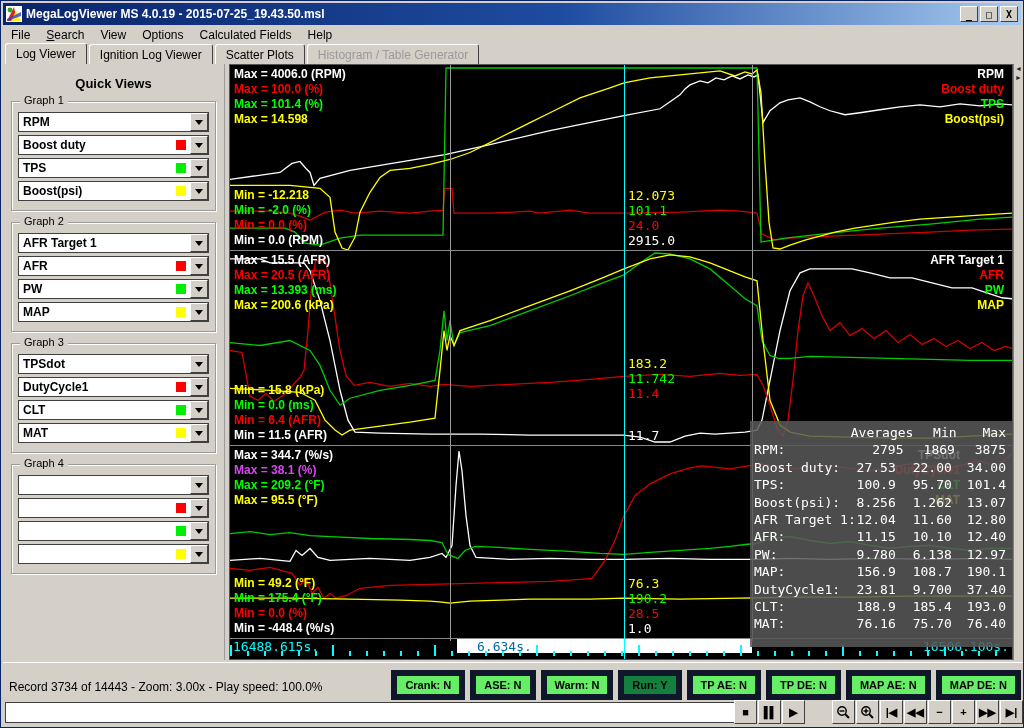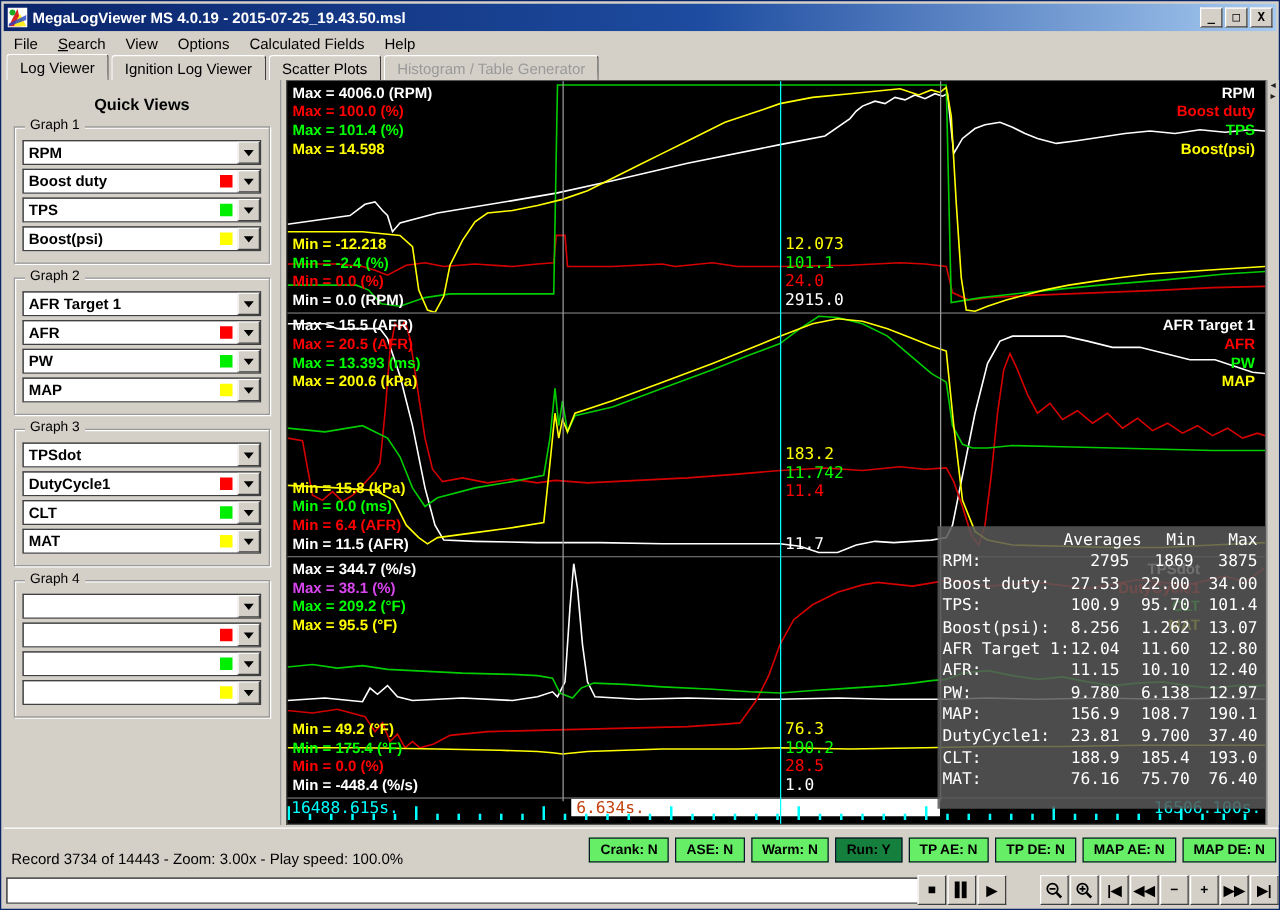--- a/index.html
+++ b/index.html
@@ -90,32 +90,32 @@
   .stats-label { width:118px; text-align:left; }
   .stats-avg { width:56px; text-align:right; }
   .stats-min { width:40px; margin-left:17px; text-align:right; }
   .stats-max { width:42px; margin-left:15px; text-align:right; }
   .stats-head { font-weight:normal; }
   
   .timeline { position:relative; width:782px; height:17px; background:#000;
     font-family:"DejaVu Sans Mono", monospace; font-size:13px; color:#00ffff; overflow:hidden; }
   .tl-start { position:absolute; left:3px; top:0; }
   .tl-end { position:absolute; right:3px; top:0; }
-  .tl-window { position:absolute; top:0; height:14px; background:#fff; color:#c2410c; padding-left:4px; }
+  .tl-window { position:absolute; top:0; height:14px; background:#fff; color:#0369a1; padding-left:20px; }
   .tl-tick { position:absolute; bottom:0; width:2px; background:#00ffff; }
   
   .vstrip { position:absolute; right:0; top:0; width:10px; height:596px; background:#d4d0c8;
     border-left:1px solid #808080; font-size:7px; color:#222; text-align:center; line-height:9px; }
   
   .statusrow { position:absolute; left:2px; top:661px; width:1020px; height:36px;
     border-top:1px solid #fff; }
   .record-text { position:absolute; left:6px; top:17px; font-size:12px; color:#000; white-space:nowrap; }
   .badges { position:absolute; right:2px; top:7px; display:flex; gap:5px; }
   .badge { font-size:11px; font-weight:bold; color:#000; padding:3px 8px;
-    border:1px solid #0f172a; white-space:nowrap; }
+    border:6px solid #0f172a; white-space:nowrap; }
   .badge.green { background:#66ef66; }
   .badge.red { background:#15803d; }
   
   .toolbar { position:absolute; left:2px; top:698px; width:1020px; height:28px; }
   .progress-track { position:absolute; left:2px; top:3px; width:752px; height:21px; background:#fff;
     border-top:1px solid #808080; border-left:1px solid #808080;
     border-bottom:1px solid #fff; border-right:1px solid #fff;
     outline:1px solid #404040; outline-offset:-1px; }
   .progress-cap { position:absolute; right:1px; top:1px; width:8px; height:17px; background:#d4d0c8;
     border:1px solid #808080; }
@@ -300,21 +300,21 @@
             <polyline points="0,121 60,121 90,124 100,133 105,168 112,184 118,186 125,173 130,148 140,128 150,113 160,106 180,104 200,100 220,95 240,88 260,78 280,68 300,58 320,48 350,33 380,23 394,18 420,13 450,10 470,8 490,6 505,11 515,7 522,9 527,5 531,28 535,98 539,158 543,184 550,185 560,181 575,176 590,172 605,168 625,164 645,161 665,158 690,155 720,153 750,151 782,149" fill="none" stroke="#ffff00" stroke-width="1.3"></polyline>
           </svg>
           <div class="max-stack">
             <div class="lab" style="color: rgb(255, 255, 255);">Max = 4006.0 (RPM)</div>
             <div class="lab" style="color: rgb(255, 0, 0);">Max = 100.0 (%)</div>
             <div class="lab" style="color: rgb(0, 255, 0);">Max = 101.4 (%)</div>
             <div class="lab" style="color: rgb(255, 255, 0);">Max = 14.598</div>
           </div>
           <div class="min-stack">
             <div class="lab" style="color: rgb(255, 255, 0);">Min = -12.218</div>
-            <div class="lab" style="color: rgb(0, 255, 0);">Min = -2.4 (%)</div>
+            <div class="lab" style="color: rgb(0, 255, 0);">Min = -2.0 (%)</div>
             <div class="lab" style="color: rgb(255, 0, 0);">Min = 0.0 (%)</div>
             <div class="lab" style="color: rgb(255, 255, 255);">Min = 0.0 (RPM)</div>
           </div>
           <div class="legend-stack">
             <div class="lab" style="color: rgb(255, 255, 255);">RPM</div>
             <div class="lab" style="color: rgb(255, 0, 0);">Boost duty</div>
             <div class="lab" style="color: rgb(0, 255, 0);">TPS</div>
             <div class="lab" style="color: rgb(255, 255, 0);">Boost(psi)</div>
           </div>
           <div class="cursor-stack" style="left: 398px;">

